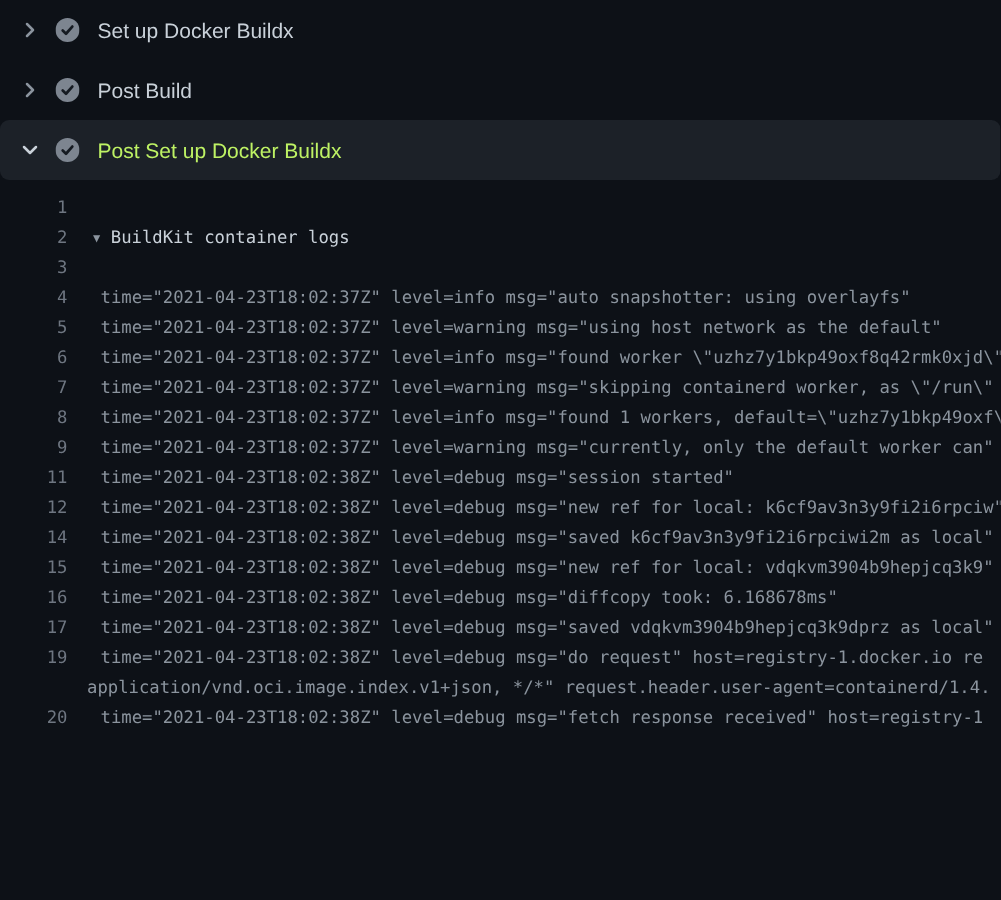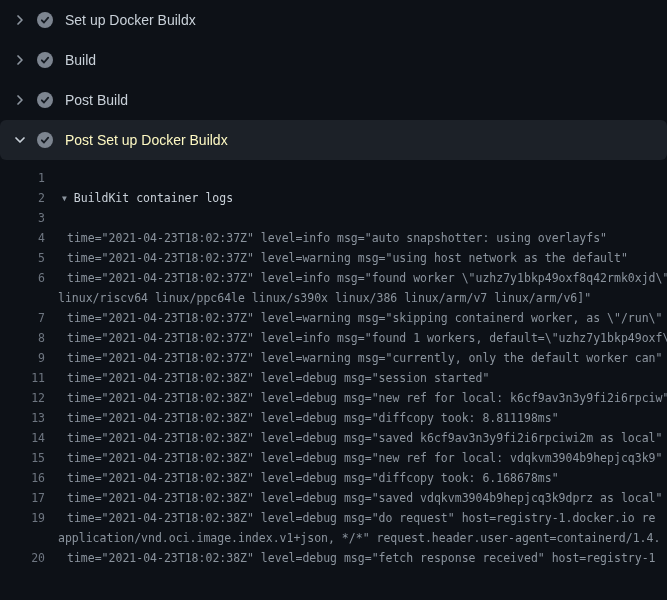--- a/index.html
+++ b/index.html
@@ -37,21 +37,21 @@
     width: 16px; height: 16px;
     margin-left: 9px;
     flex: 0 0 16px;
     display: inline-flex; align-items: center; justify-content: center;
   }
   .step-label {
     margin-left: 12px;
     font-size: 14px;
     color: #c9d1d9;
   }
-  .step-row.expanded .step-label { color: #fef9c3; }
+  .step-row.expanded .step-label { color: #bef264; }
 
   
   .log {
     padding-top: 8px;
     font-family: "DejaVu Sans Mono", "Liberation Mono", monospace;
     font-size: 11.5px;
   }
   .log-row {
     height: 20px;
     line-height: 20px;
@@ -106,34 +106,20 @@
           <svg width="16" height="16" viewBox="0 0 16 16">
             <path d="M6 4l4 4-4 4" fill="none" stroke="currentColor" stroke-width="1.7" stroke-linecap="round" stroke-linejoin="round"></path>
           </svg>
         </span>
         <span class="check">
           <svg width="16" height="16" viewBox="0 0 16 16">
             <circle cx="8" cy="8" r="8" fill="#7d8590"></circle>
             <path d="M4.8 8.3l2.2 2.2 4.2-4.8" fill="none" stroke="#161b22" stroke-width="1.8" stroke-linecap="round" stroke-linejoin="round"></path>
           </svg>
         </span>
-        <span class="step-label">Build</span>
-      </div>
-      <div class="step-row">
-        <span class="chev">
-          <svg width="16" height="16" viewBox="0 0 16 16">
-            <path d="M6 4l4 4-4 4" fill="none" stroke="currentColor" stroke-width="1.7" stroke-linecap="round" stroke-linejoin="round"></path>
-          </svg>
-        </span>
-        <span class="check">
-          <svg width="16" height="16" viewBox="0 0 16 16">
-            <circle cx="8" cy="8" r="8" fill="#7d8590"></circle>
-            <path d="M4.8 8.3l2.2 2.2 4.2-4.8" fill="none" stroke="#161b22" stroke-width="1.8" stroke-linecap="round" stroke-linejoin="round"></path>
-          </svg>
-        </span>
         <span class="step-label">Post Build</span>
       </div>
       <div class="step-row expanded">
         <span class="chev">
           <svg width="16" height="16" viewBox="0 0 16 16">
             <path d="M4 6l4 4 4-4" fill="none" stroke="currentColor" stroke-width="1.7" stroke-linecap="round" stroke-linejoin="round"></path>
           </svg>
         </span>
         <span class="check">
           <svg width="16" height="16" viewBox="0 0 16 16">
@@ -144,27 +130,25 @@
         <span class="step-label">Post Set up Docker Buildx</span>
       </div>
     </div>
   <div class="log">
       <div class="log-row plain"><span class="ln">1</span></div>
       <div class="log-row group"><span class="ln">2</span><span class="lc"><span class="tri">▼</span><span>BuildKit container logs</span></span></div>
       <div class="log-row command"><span class="ln">3</span></div>
       <div class="log-row child"><span class="ln">4</span><span class="lc">time="2021-04-23T18:02:37Z" level=info msg="auto snapshotter: using overlayfs"</span></div>
       <div class="log-row child"><span class="ln">5</span><span class="lc">time="2021-04-23T18:02:37Z" level=warning msg="using host network as the default"</span></div>
       <div class="log-row child"><span class="ln">6</span><span class="lc">time="2021-04-23T18:02:37Z" level=info msg="found worker \"uzhz7y1bkp49oxf8q42rmk0xjd\"</span></div>
-      <div class="log-row wrap"><span class="ln"></span><span class="lc">linux/riscv64 linux/ppc64le linux/s390x linux/386 linux/arm/v7 linux/arm/v6]"</span></div>
       <div class="log-row child"><span class="ln">7</span><span class="lc">time="2021-04-23T18:02:37Z" level=warning msg="skipping containerd worker, as \"/run\"</span></div>
       <div class="log-row child"><span class="ln">8</span><span class="lc">time="2021-04-23T18:02:37Z" level=info msg="found 1 workers, default=\"uzhz7y1bkp49oxf\"</span></div>
       <div class="log-row child"><span class="ln">9</span><span class="lc">time="2021-04-23T18:02:37Z" level=warning msg="currently, only the default worker can"</span></div>
       <div class="log-row child"><span class="ln">11</span><span class="lc">time="2021-04-23T18:02:38Z" level=debug msg="session started"</span></div>
       <div class="log-row child"><span class="ln">12</span><span class="lc">time="2021-04-23T18:02:38Z" level=debug msg="new ref for local: k6cf9av3n3y9fi2i6rpciw"</span></div>
-      <div class="log-row child"><span class="ln">13</span><span class="lc">time="2021-04-23T18:02:38Z" level=debug msg="diffcopy took: 8.811198ms"</span></div>
       <div class="log-row child"><span class="ln">14</span><span class="lc">time="2021-04-23T18:02:38Z" level=debug msg="saved k6cf9av3n3y9fi2i6rpciwi2m as local"</span></div>
       <div class="log-row child"><span class="ln">15</span><span class="lc">time="2021-04-23T18:02:38Z" level=debug msg="new ref for local: vdqkvm3904b9hepjcq3k9"</span></div>
       <div class="log-row child"><span class="ln">16</span><span class="lc">time="2021-04-23T18:02:38Z" level=debug msg="diffcopy took: 6.168678ms"</span></div>
       <div class="log-row child"><span class="ln">17</span><span class="lc">time="2021-04-23T18:02:38Z" level=debug msg="saved vdqkvm3904b9hepjcq3k9dprz as local"</span></div>
       <div class="log-row child"><span class="ln">19</span><span class="lc">time="2021-04-23T18:02:38Z" level=debug msg="do request" host=registry-1.docker.io re</span></div>
       <div class="log-row wrap"><span class="ln"></span><span class="lc">application/vnd.oci.image.index.v1+json, */*" request.header.user-agent=containerd/1.4.</span></div>
       <div class="log-row child"><span class="ln">20</span><span class="lc">time="2021-04-23T18:02:38Z" level=debug msg="fetch response received" host=registry-1</span></div>
     </div>
 </div>
 

